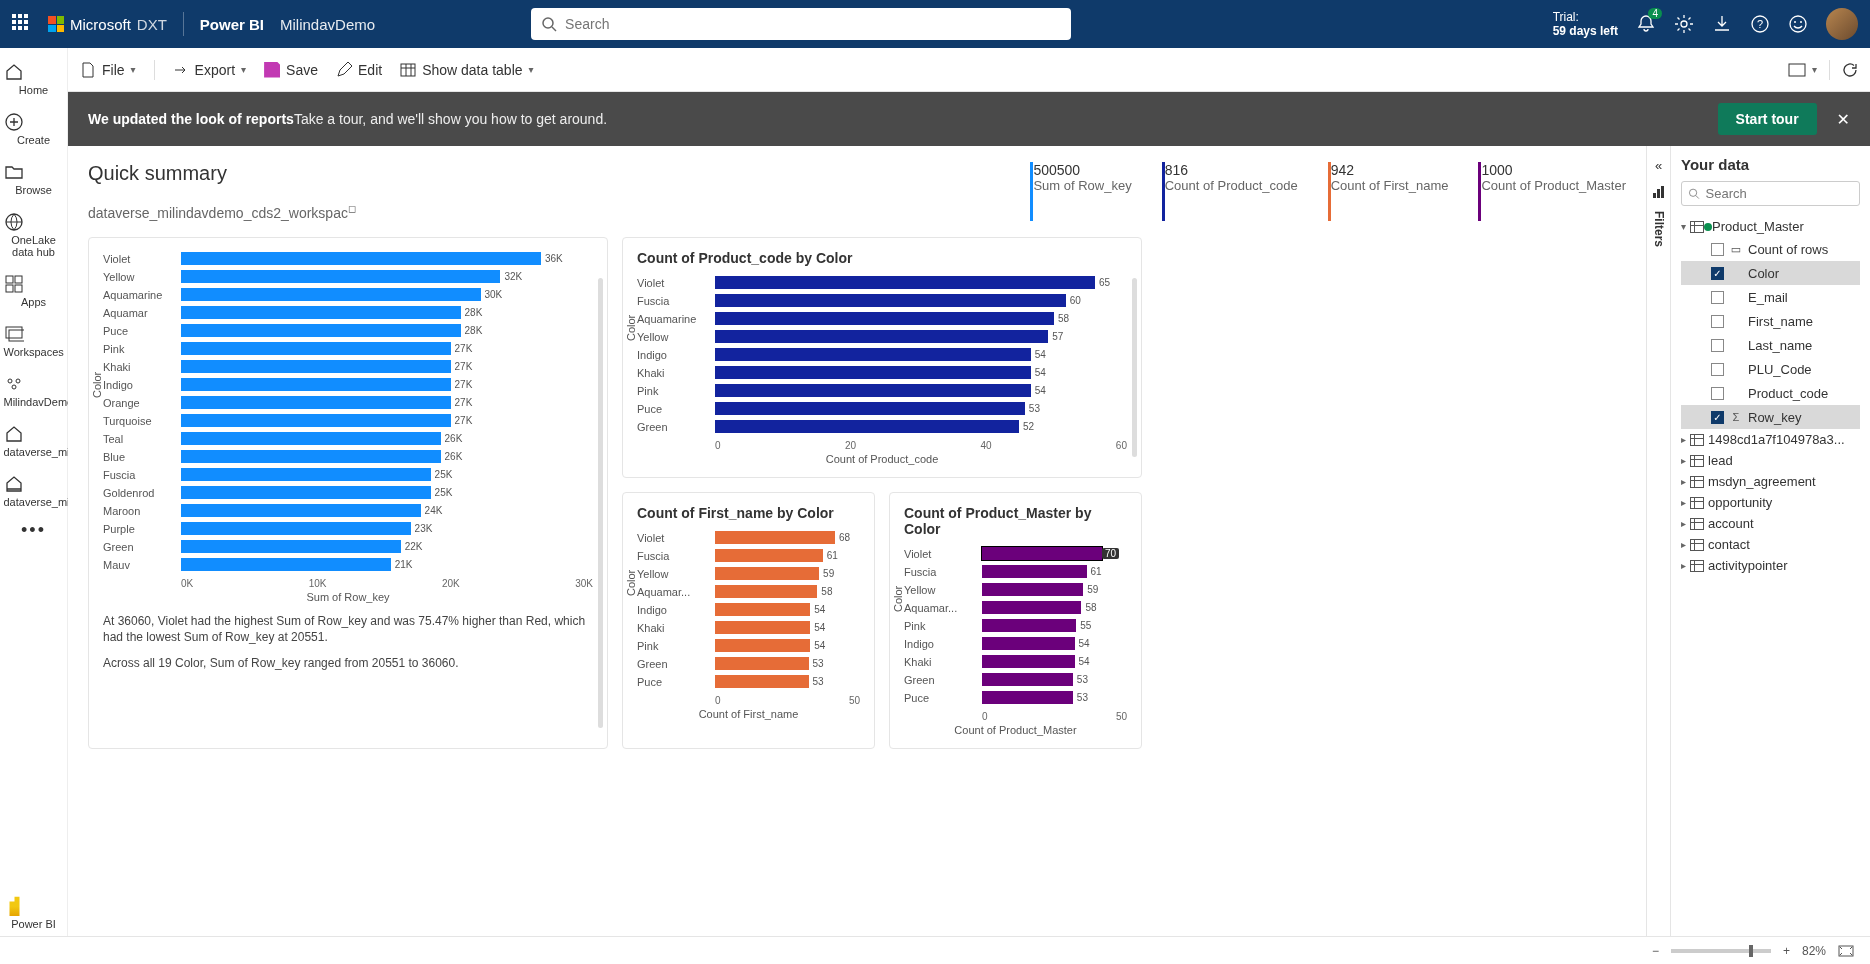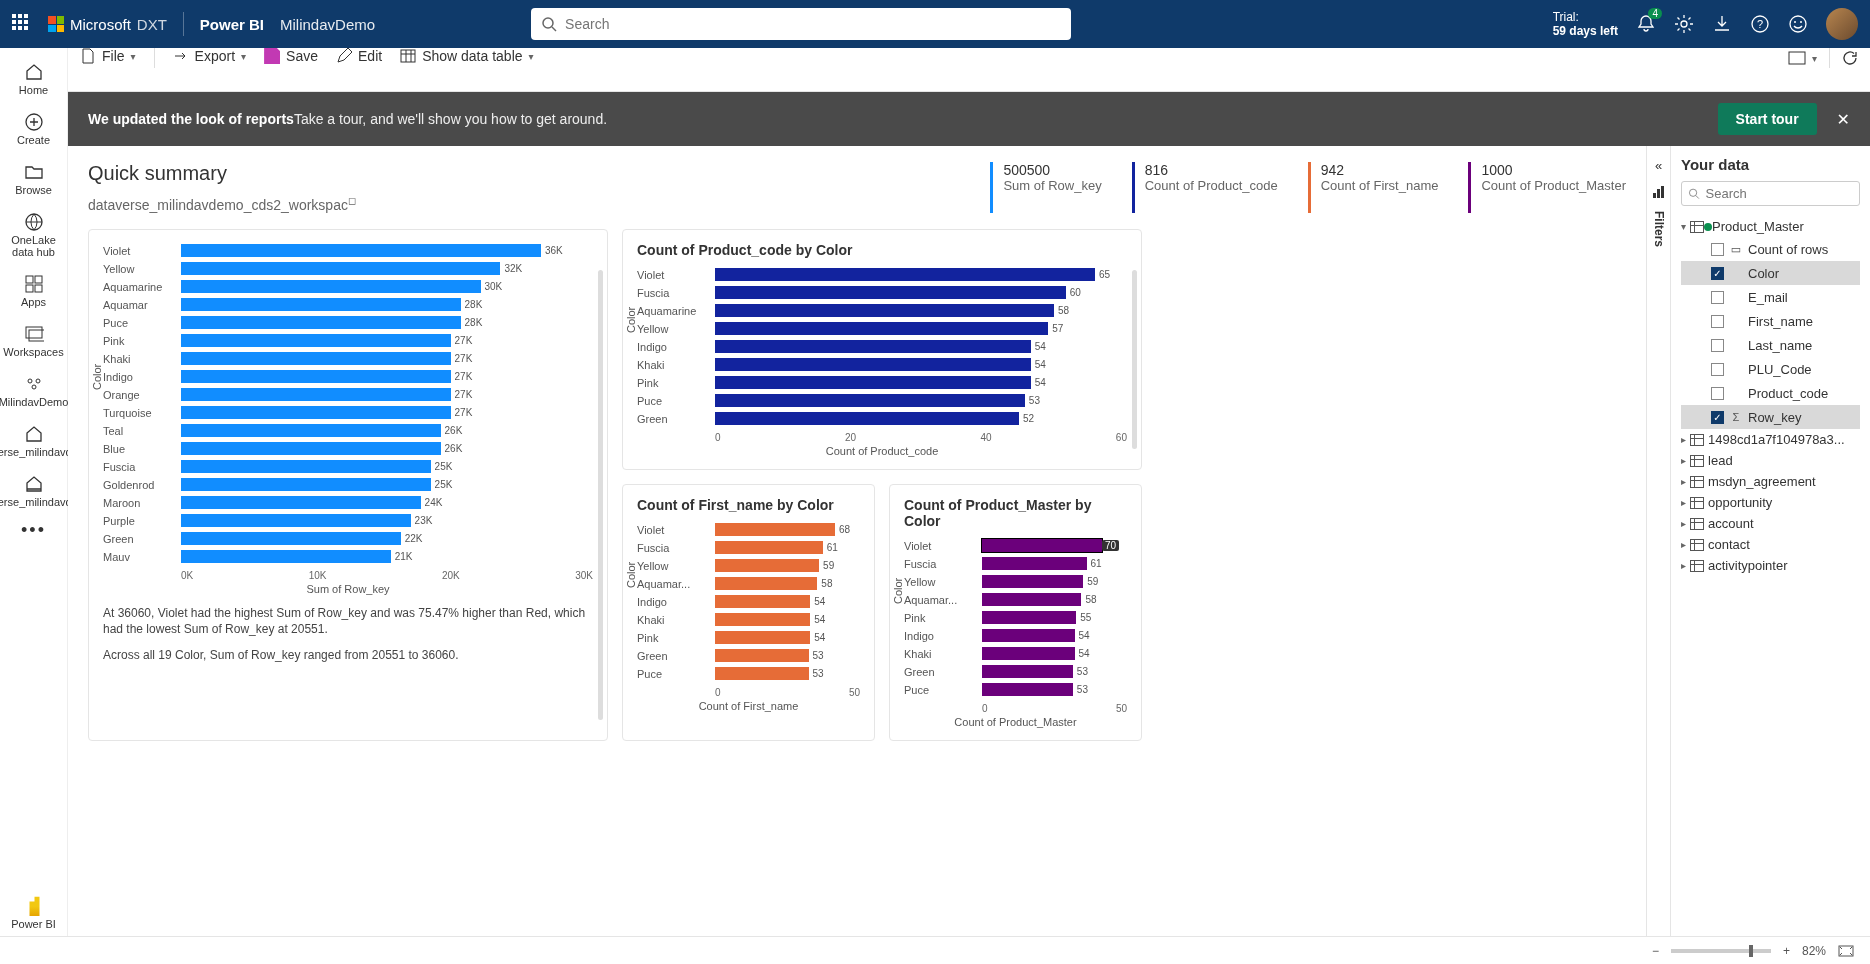--- a/index.html
+++ b/index.html
@@ -17,47 +17,47 @@
 .searchbox .inner { background: #fff; border-radius: 4px; height: 32px; display: flex; align-items: center; padding: 0 10px; gap: 8px; color: #666; }
 .searchbox input { border: none; outline: none; font-size: 14px; flex: 1; }
 .topbar .right { margin-left: auto; display: flex; align-items: center; gap: 18px; }
 .trial { font-size: 12px; line-height: 14px; margin-left: 15px; }
 .icon-btn { width: 20px; height: 20px; position: relative; cursor: pointer; color: #fff; }
 .badge { position: absolute; top: -6px; right: -6px; background: #0a8f4f; color: #fff; border-radius: 8px; font-size: 10px; padding: 0 4px; }
 .avatar { width: 32px; height: 32px; border-radius: 50%; background: linear-gradient(135deg,#b8864f,#6b4a2e); }
 
 .main { display: flex; height: calc(100vh - 48px - 28px); }
 .leftnav { width: 68px; background: #fff; border-right: 1px solid #eee; display: flex; flex-direction: column; align-items: center; padding-top: 8px; gap: 4px; }
-.leftnav .item { width: 60px; display: flex; flex-direction: column; align-items: center; gap: 2px; padding: 6px 0; font-size: 11px; text-align: center; cursor: pointer; color: #333; line-height: 12px; }
+.leftnav .item { width: 60px; display: flex; flex-direction: column; gap: 2px; padding: 6px 0; font-size: 11px; text-align: center; cursor: pointer; color: #333; line-height: 12px; }
 .leftnav .item svg, .leftnav .item .ic { width: 20px; height: 20px; }
 .leftnav .spacer { flex: 1; }
 .leftnav .pbi { width: 20px; height: 24px; background: linear-gradient(180deg,#f2c811 60%,#e6a400); clip-path: polygon(30% 100%,30% 40%,55% 40%,55% 20%,80% 20%,80% 100%); }
 .dots3 { font-size: 18px; letter-spacing: 2px; }
 
 .content { flex: 1; display: flex; flex-direction: column; min-width: 0; }
-.toolbar { height: 44px; border-bottom: 1px solid #e5e5e5; display: flex; align-items: flex-start; padding: 0 12px; gap: 18px; font-size: 14px; }
+.toolbar { height: 44px; border-bottom: 1px solid #e5e5e5; display: flex; align-items: center; padding: 0 12px; gap: 18px; font-size: 14px; }
 .toolbar .tbtn { display: flex; align-items: center; gap: 6px; cursor: pointer; }
 .toolbar .sep { width: 1px; height: 20px; background: #ddd; }
 .toolbar .tright { margin-left: auto; display: flex; align-items: center; gap: 12px; }
 .chev { font-size: 10px; color: #666; }
 .disk { width: 16px; height: 16px; background: #c239b3; clip-path: polygon(0 0,80% 0,100% 20%,100% 100%,0 100%); }
 
 .banner { background: #4a4a4a; color: #fff; height: 54px; display: flex; align-items: center; padding: 0 20px; font-size: 14px; }
 .banner .b1 { font-weight: 600; }
 .banner .b2 { opacity: 0.9; }
 .banner .bbtn { margin-left: auto; background: #0f7a5a; padding: 8px 18px; border-radius: 3px; font-weight: 600; cursor: pointer; color:#fff; }
 .banner .bx { margin-left: 20px; cursor: pointer; font-size: 16px; }
 
 .report { flex: 1; display: flex; min-height: 0; }
 .canvas { flex: 1; padding: 16px 20px; overflow: auto; background: #fff; }
 .summary { display: flex; gap: 30px; margin-bottom: 16px; }
 .summary .left h2 { font-size: 20px; font-weight: 400; color: #333; }
-.summary .left .sub { font-size: 14px; color: #666; margin-top: 10px; }
+.summary .left .sub { font-size: 14px; color: #666; margin-top: 18px; }
 .kpis { display: flex; gap: 30px; margin-left: auto; }
-.kpi { border-left: 3px solid; padding-left: 10px; }
+.kpi { border-left: 3px solid; }
 .kpi .v { font-size: 14px; color: #333; }
 .kpi .l { font-size: 13px; color: #666; }
 
 .grid { display: grid; grid-template-columns: 520px 520px; grid-template-rows: auto auto; gap: 14px; }
 .card { border: 1px solid #e5e5e5; border-radius: 4px; padding: 12px 14px; background: #fff; position: relative; }
 .card h3 { font-size: 14px; font-weight: 600; margin-bottom: 8px; }
 .card .scroll { position:absolute; right:4px; top:40px; bottom:20px; width:5px; background:#ddd; border-radius:3px;}
 .bars { position: relative; }
 .barrow { display: flex; align-items: center; height: 18px; font-size: 11px; }
 .barrow .lbl { width: 78px; text-align: left; padding-right: 6px; color: #555; white-space:nowrap; overflow:hidden; text-overflow:ellipsis;}

